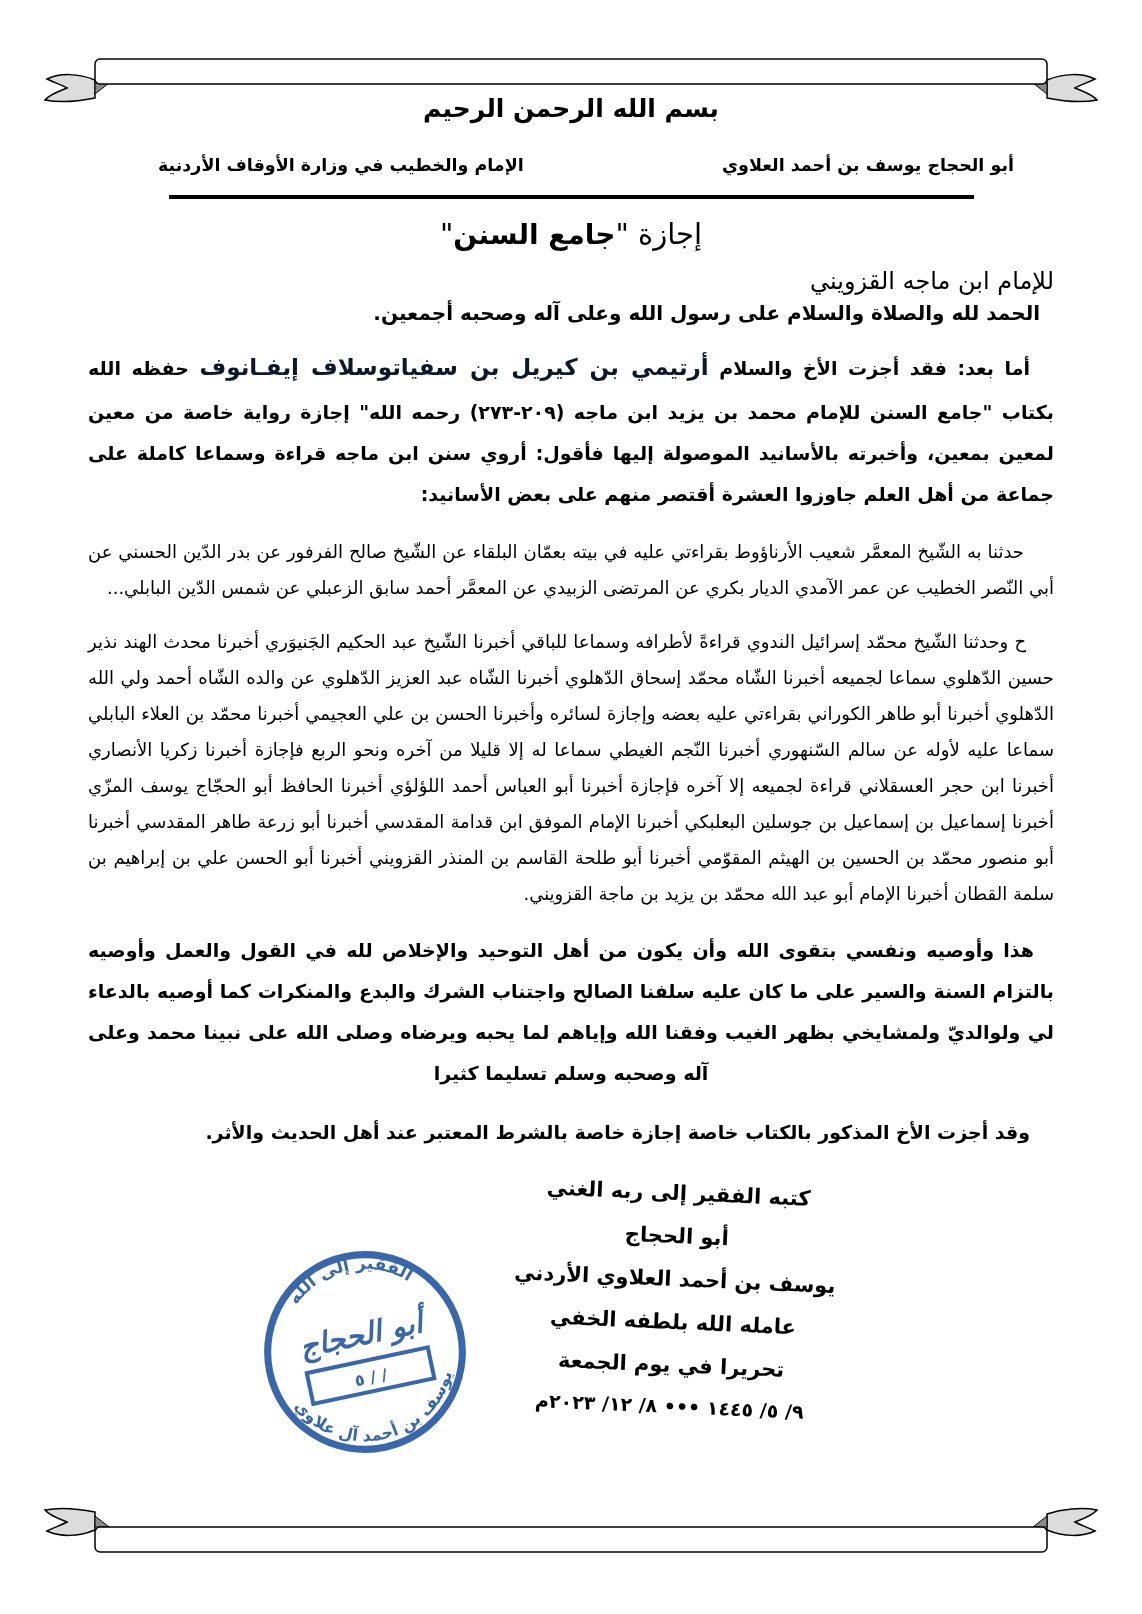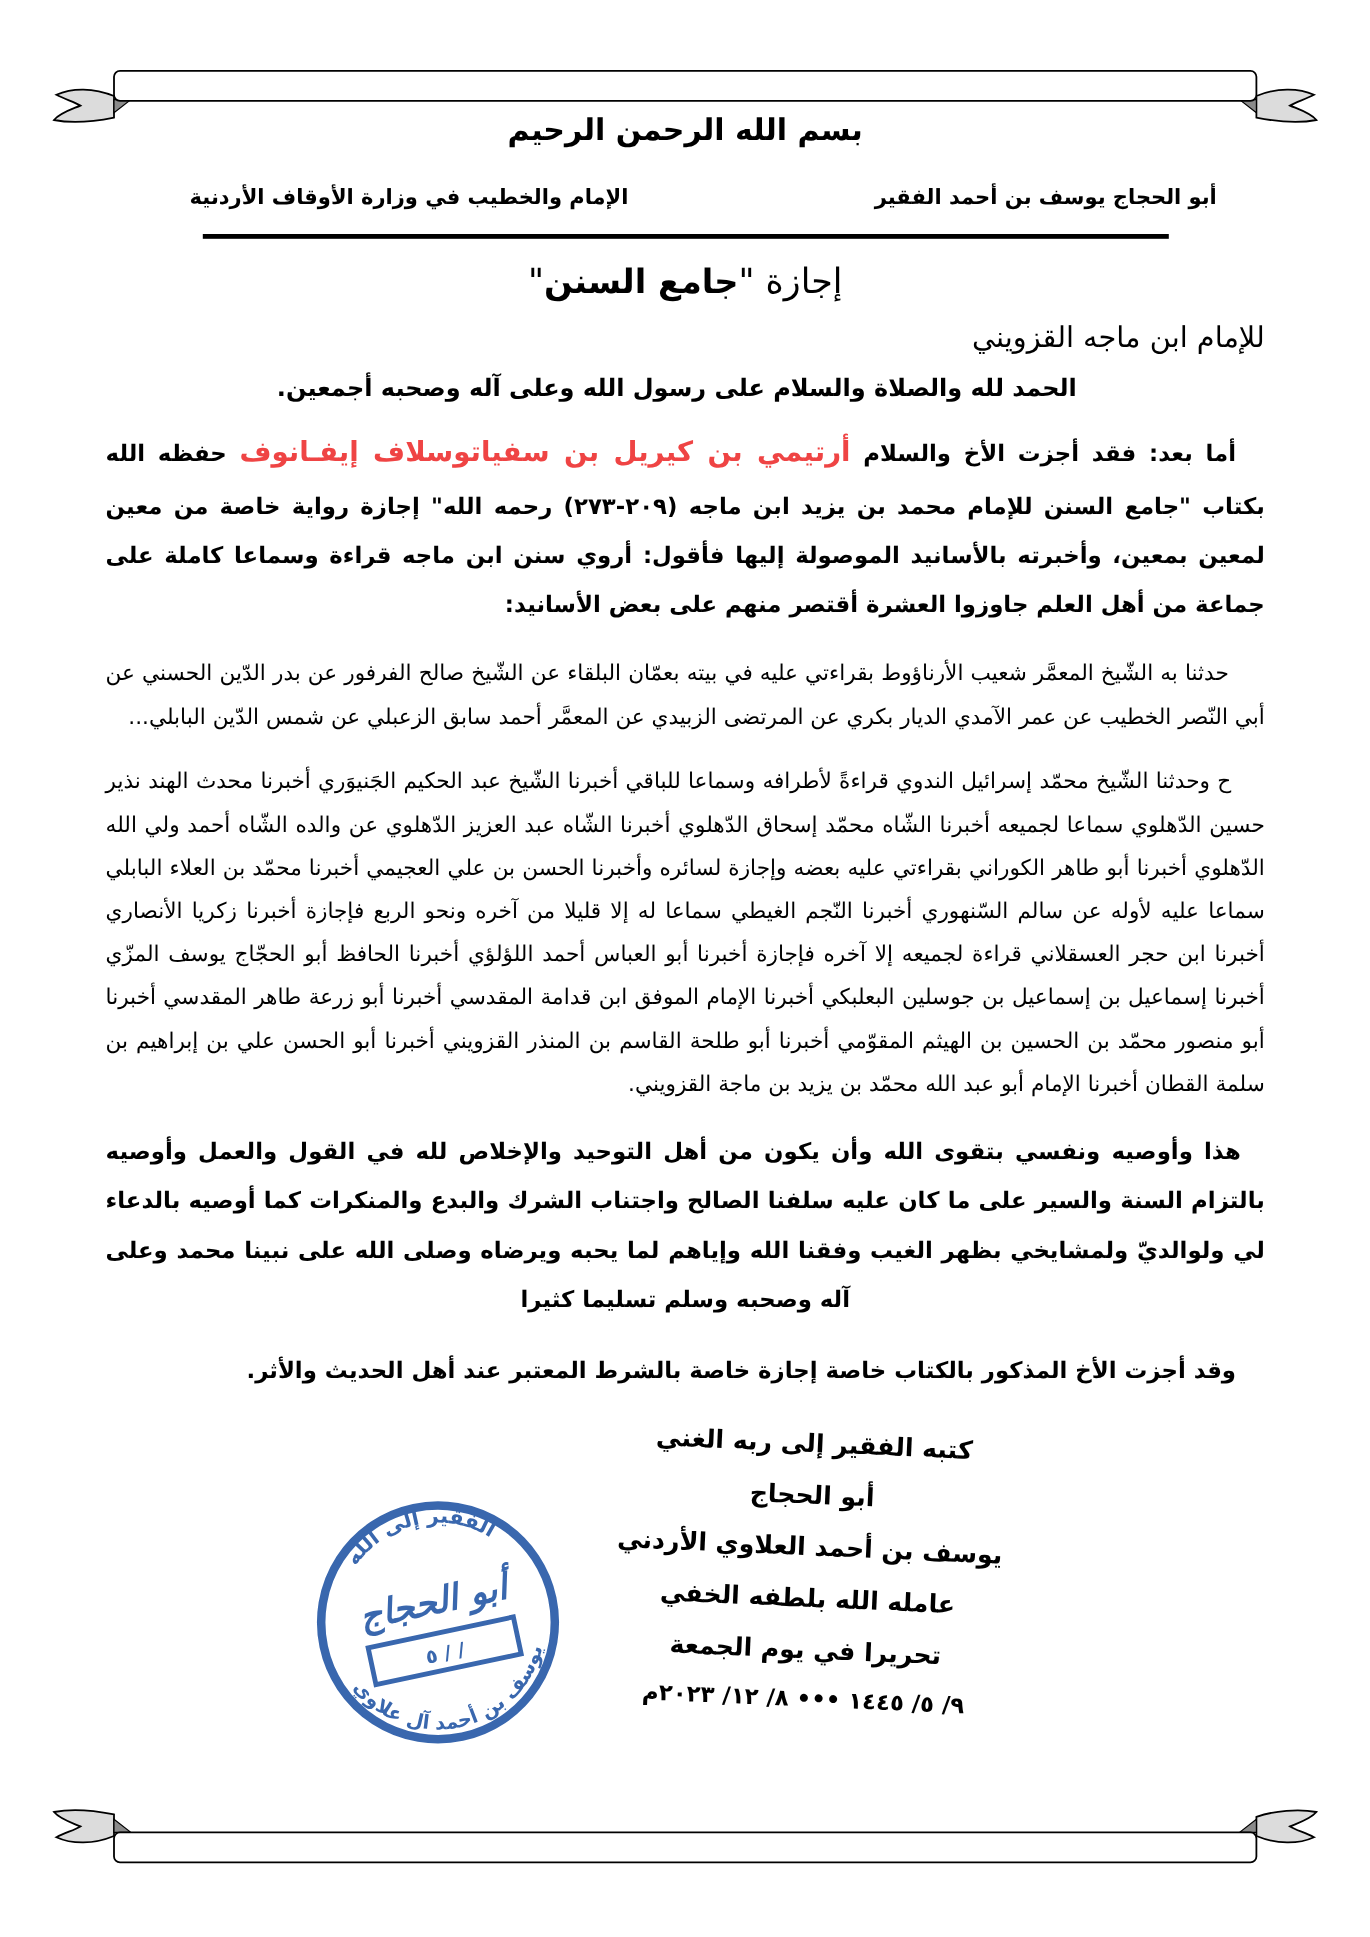--- a/index.html
+++ b/index.html
@@ -20,25 +20,25 @@
   .bismillah{margin-top:94px;text-align:center;font-size:25px;font-weight:bold;letter-spacing:1px;}
 
   .header-row{display:flex;justify-content:space-between;align-items:baseline;
     margin-top:32px;padding:0 40px 0 70px;font-weight:bold;font-size:17.5px;}
 
   .divider{margin:20px auto 0;width:805px;border:none;border-top:4px solid #000;}
 
   .page-title{margin-top:18px;text-align:center;font-size:29px;}
   .page-title .book{font-weight:bold;font-size:28px;}
   .page-subtitle{margin-top:16px;font-size:24px;font-weight:normal;}
-  .hamdala{margin-top:10px;font-size:20px;font-weight:bold;line-height:1.8;text-align:center;padding-right:14px;}
+  .hamdala{margin-top:0;font-size:20px;font-weight:bold;line-height:1.8;text-align:right;padding-right:14px;}
 
   .p-body{font-size:19px;font-weight:bold;line-height:2.15;text-align:justify;}
   .p1{margin-top:12px;text-indent:24px;}
-  .red-name{color:#ef4444;font-size:23px;font-weight:bold;}
+  .red-name{color:#0f172a;font-size:23px;font-weight:bold;}
   .isnad{font-size:18px;font-weight:normal;line-height:2.0;text-align:justify;}
   .isnad1{margin-top:8px;text-indent:30px;}
   .isnad2{margin-top:12px;text-indent:28px;}
   .p4{margin-top:10px;text-indent:24px;}
   .p5{margin-top:6px;text-indent:20px;text-align-last:center;}
 
   .signature{margin-top:14px;width:460px;margin-right:150px;text-align:center;
     font-weight:bold;font-size:21px;line-height:2.05;transform:rotate(2.5deg);}
   .signature .sig-date{font-size:19px;}
 
@@ -59,21 +59,21 @@
     <polygon class="fold" points="95,33 109,33 95,44"></polygon>
     <polygon class="fold" points="1047,33 1033,33 1047,44"></polygon>
     <rect class="band" x="95" y="9" width="952" height="25" rx="5"></rect>
   </svg>
 
   <div class="content">
 
     <div class="bismillah">بسم الله الرحمن الرحيم</div>
 
     <div class="header-row">
-      <span>أبو الحجاج يوسف بن أحمد الفقير</span>
+      <span>أبو الحجاج يوسف بن أحمد العلاوي</span>
       <span>الإمام والخطيب في وزارة الأوقاف الأردنية</span>
     </div>
 
     <hr class="divider">
 
     <div class="page-title">
       <span>إجازة "</span><span class="book">جامع السنن</span><span>"</span>
     </div>
 
     <div class="page-subtitle">للإمام ابن ماجه القزويني</div>

